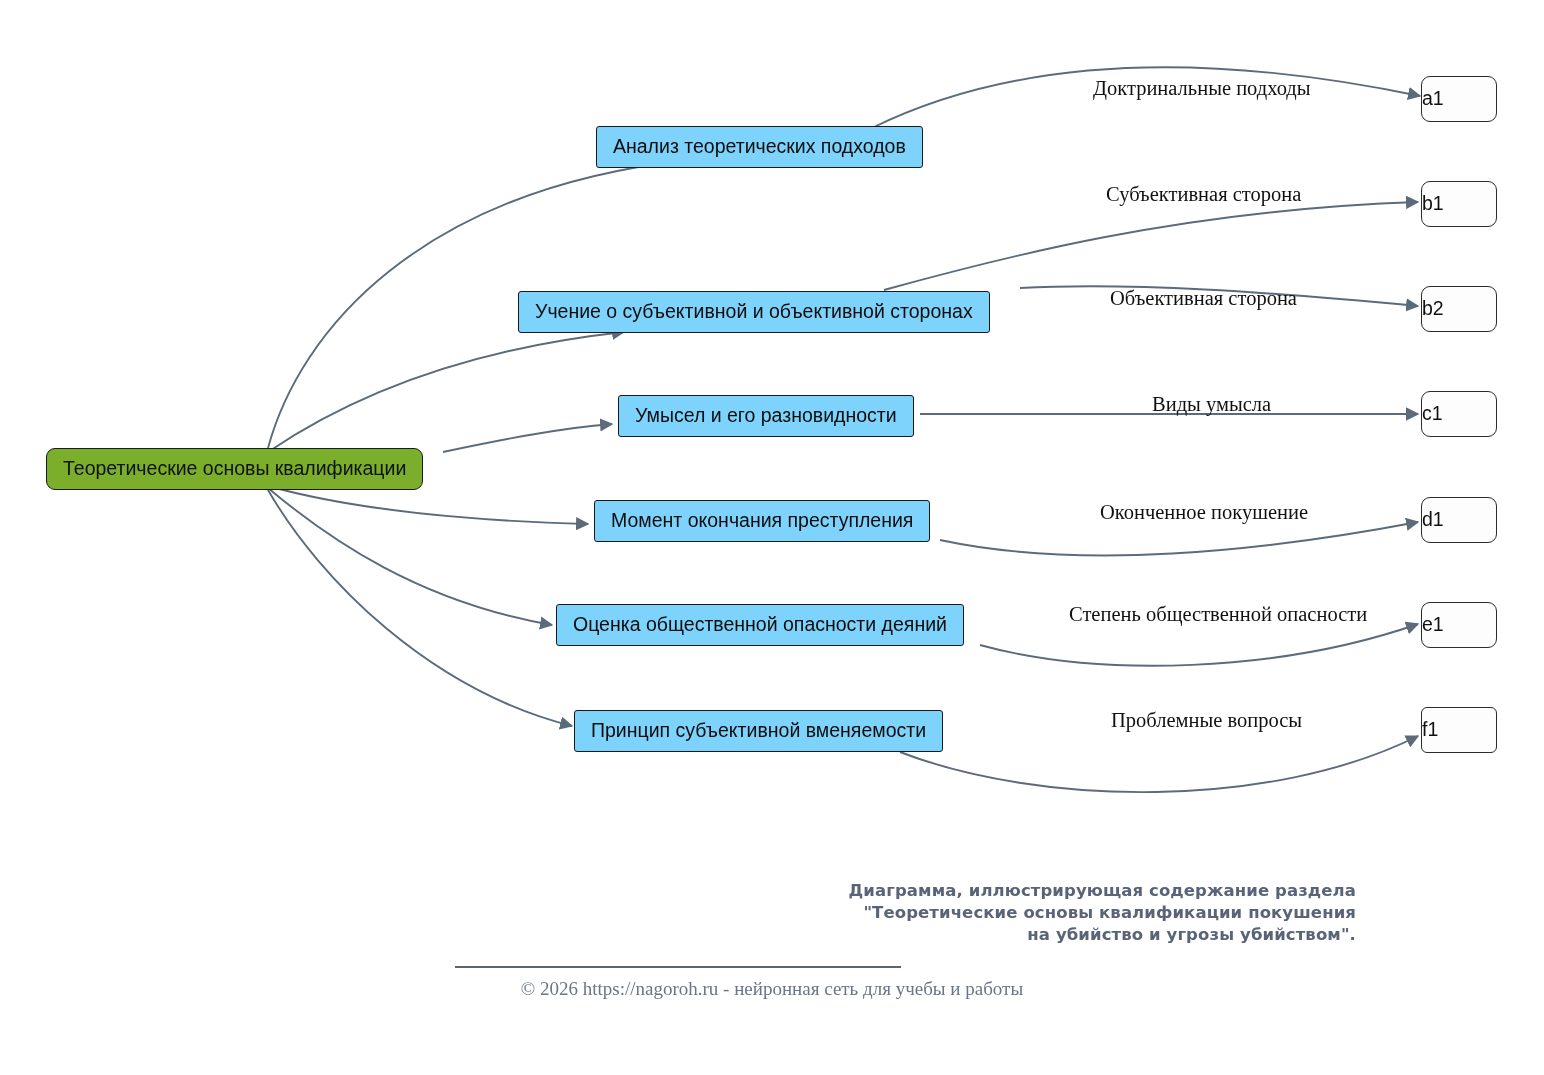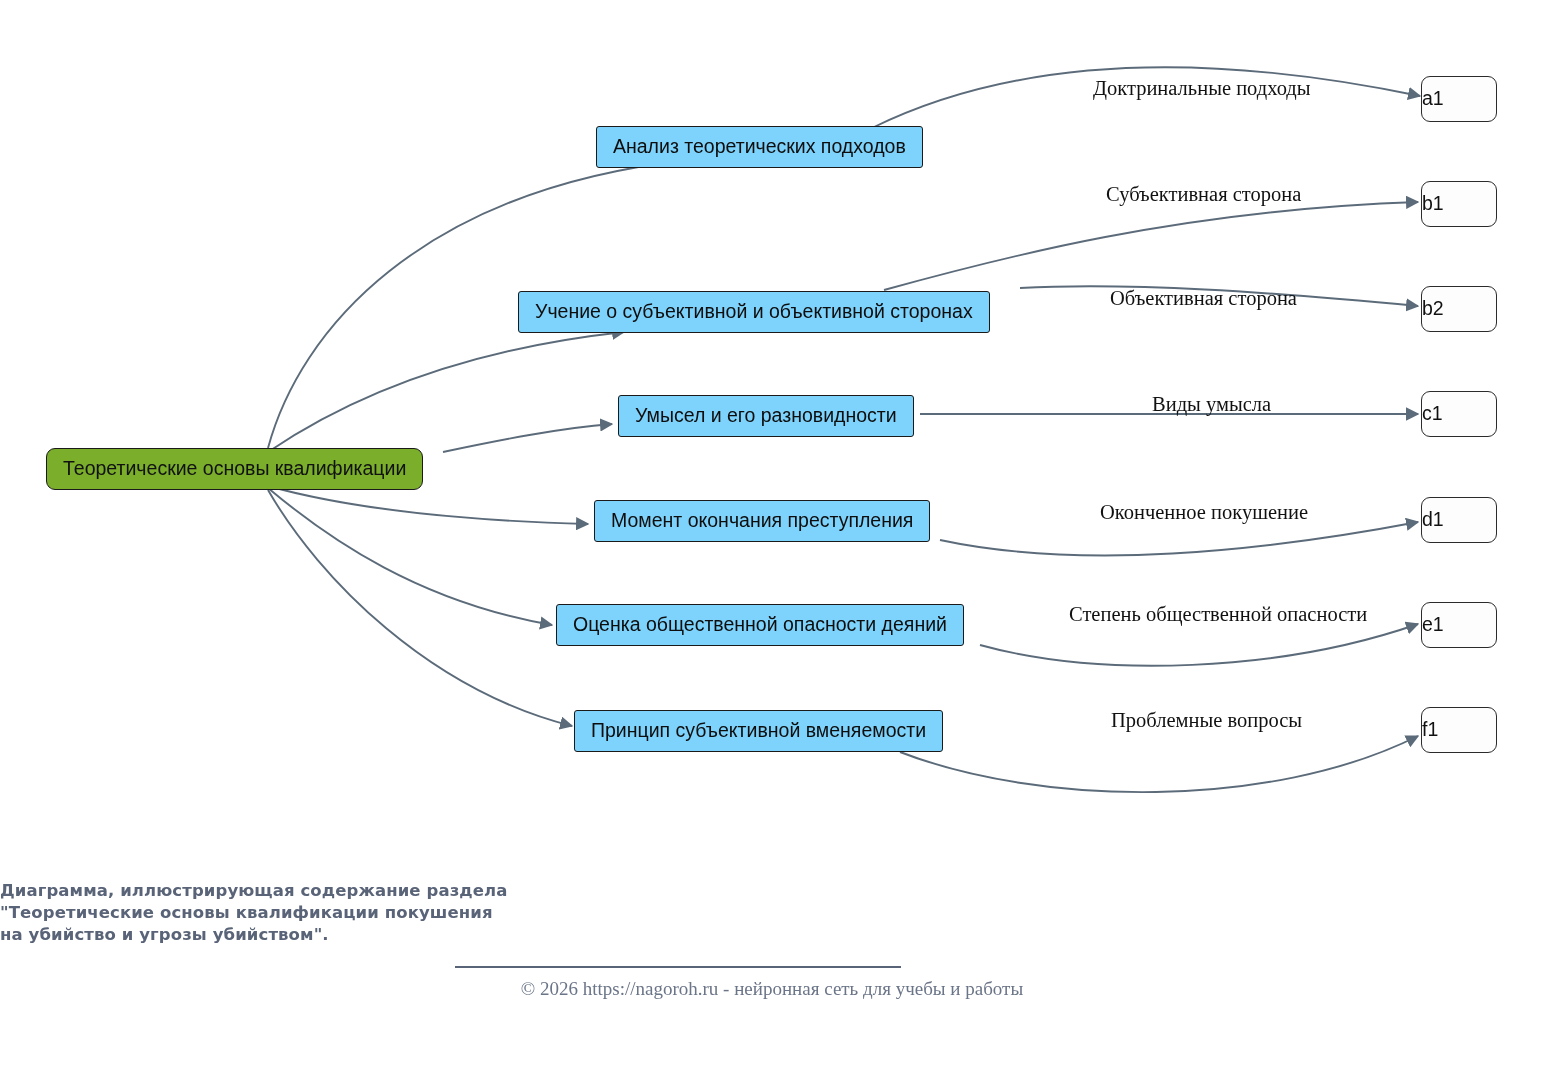--- a/index.html
+++ b/index.html
@@ -65,21 +65,21 @@
     font-size: 20.5px;
     color: #111111;
     white-space: nowrap;
     line-height: 1;
   }
   #caption-block {
     position: absolute;
     left: 0;
     top: 880px;
     width: 1356px;
-    text-align: left;
+    text-align: right;
   }
   .caption-line {
     font-family: "DejaVu Sans", sans-serif;
     font-size: 16.5px;
     font-weight: bold;
     color: #5a6478;
     line-height: 22px;
     letter-spacing: 0.1px;
   }
   #caption-divider {
@@ -175,21 +175,21 @@
   </div>
 
   <div class="node node-leaf" style="left:1421px; top:497px;">
     <span>d1</span>
   </div>
 
   <div class="node node-leaf" style="left:1421px; top:602px;">
     <span>e1</span>
   </div>
 
-  <div class="node node-leaf" style="left:1421px; top:707px;">
+  <div class="node node-leaf" style="left:1421px; top:707px;border-radius:6px;">
     <span>f1</span>
   </div>
 
   <div class="edge-label" style="left:1093px; top:78px;">Доктринальные подходы</div>
 
   <div class="edge-label" style="left:1106px; top:184px;">Субъективная сторона</div>
 
   <div class="edge-label" style="left:1110px; top:288px;">Объективная сторона</div>
 
   <div class="edge-label" style="left:1152px; top:394px;">Виды умысла</div>

